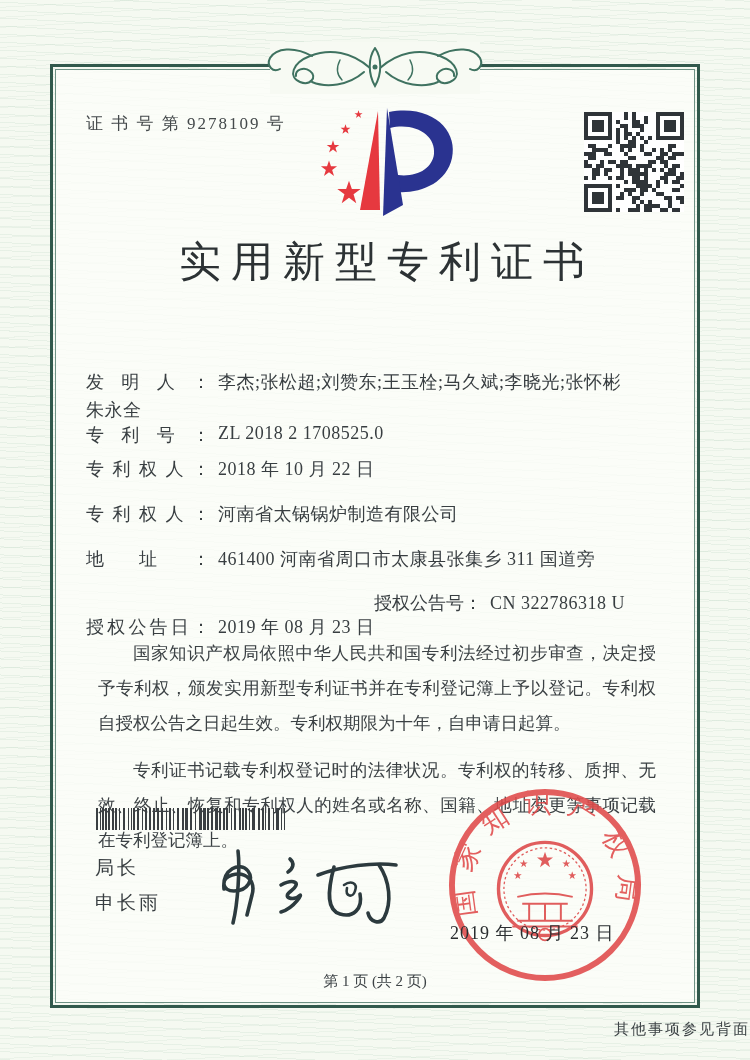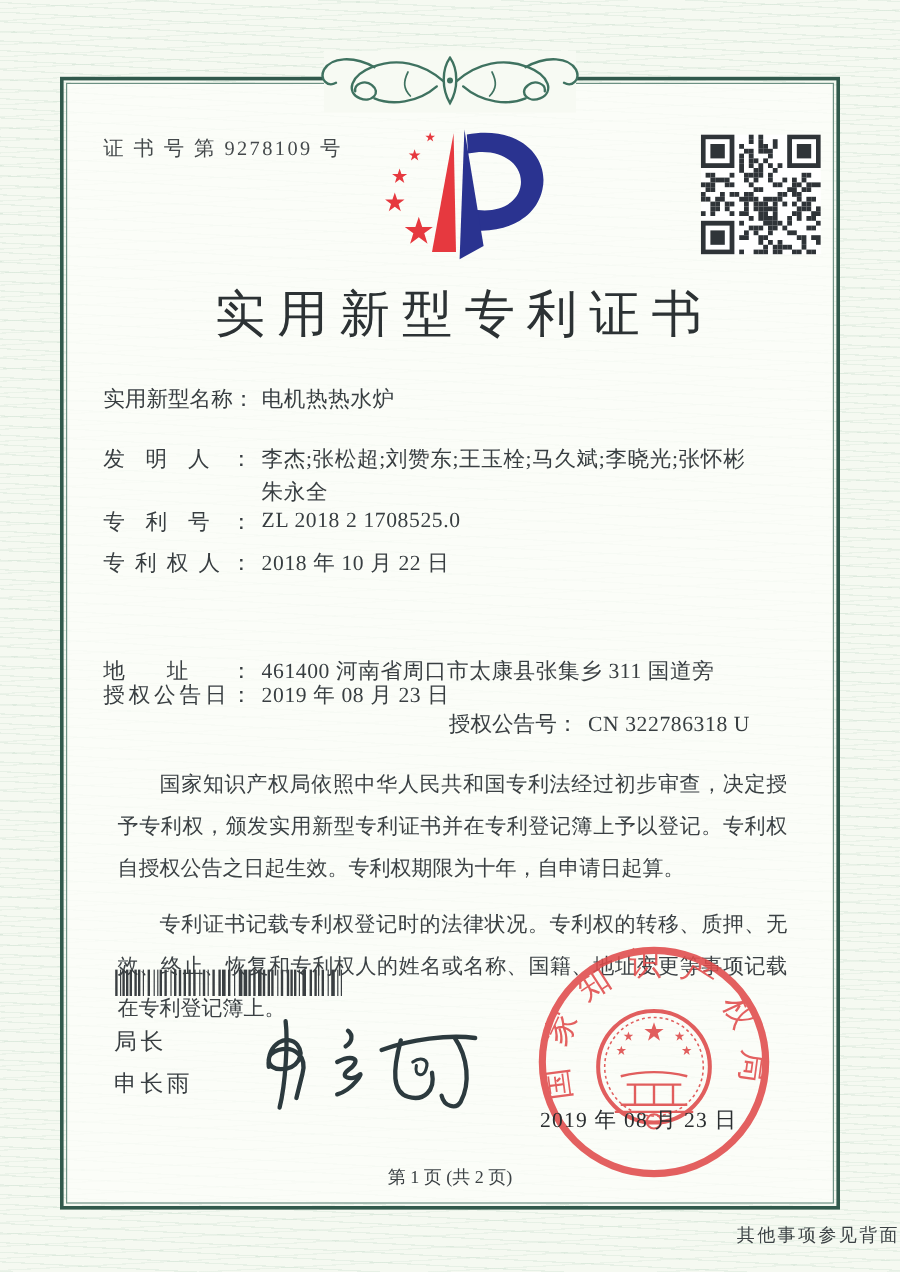--- a/index.html
+++ b/index.html
@@ -23,21 +23,21 @@
   .logo{left:292px;top:98px;width:172px;height:130px;}
   .qr{left:584px;top:112px;width:100px;height:100px;}
   
   .title{left:0;top:234px;width:750px;text-align:center;font-size:42px;
     letter-spacing:10px;color:#2c3234;font-weight:500;margin-left:12px;}
   
   .field{left:86px;font-size:18px;color:#383e41;white-space:nowrap;}
   .flabel{display:inline-block;width:124px;text-align:justify;text-align-last:justify;
     vertical-align:top;}
   .fvalue{margin-left:8px;letter-spacing:0.5px;}
-  .fvalue2{margin-left:132px;letter-spacing:0.5px;display:block;margin-top:4px;}
+  .fvalue2{letter-spacing:0.5px;display:block;margin-top:4px;}
   .grant-no-group{left:374px;top:591px;font-size:18px;color:#383e41;white-space:nowrap;}
   
   .paras{left:86px;top:624px;width:582px;font-size:17.5px;line-height:35px;
     color:#3b4144;text-align:justify;}
   .paras p{margin:12px;text-indent:2em;}
   
   .barcode{left:94px;top:806px;width:196px;height:26px;}
   
   .sig-title{left:95px;top:855px;font-size:19px;color:#383e41;letter-spacing:3px;}
   .sig-name{left:95px;top:890px;font-size:19px;color:#383e41;letter-spacing:3px;}
@@ -297,43 +297,43 @@
       <rect x="72" y="0" width="28" height="28" fill="#2f3438"></rect>
       <rect x="76" y="4" width="20" height="20" fill="#fff"></rect>
       <rect x="80" y="8" width="12" height="12" fill="#2f3438"></rect>
       <rect x="0" y="72" width="28" height="28" fill="#2f3438"></rect>
       <rect x="4" y="76" width="20" height="20" fill="#fff"></rect>
       <rect x="8" y="80" width="12" height="12" fill="#2f3438"></rect>
     </svg>
 
   <div class="abs title">实用新型专利证书</div>
 
-  <div class="abs field" style="top:320px">
-    <span class="flabel">实用新型名称：</span><span class="fvalue">电机热热水炉</span>
-  </div>
 
   <div class="abs field" style="top:370px">
     <span class="flabel">发明人：</span><span class="fvalue">李杰;张松超;刘赞东;王玉栓;马久斌;李晓光;张怀彬</span>
     <span class="fvalue2">朱永全</span>
   </div>
 
   <div class="abs field" style="top:423px">
     <span class="flabel">专利号：</span><span class="fvalue">ZL 2018 2 1708525.0</span>
   </div>
 
   <div class="abs field" style="top:457px">
     <span class="flabel">专利权人：</span><span class="fvalue">2018 年 10 月 22 日</span>
   </div>
 
+  <div class="abs field" style="top:502px">
+    <span class="flabel">专利权人：</span><span class="fvalue">河南省太锅锅炉制造有限公司</span>
+  </div>
 
   <div class="abs field" style="top:547px">
     <span class="flabel">地址：</span><span class="fvalue">461400 河南省周口市太康县张集乡 311 国道旁</span>
   </div>
 
-  <div class="abs field" style="top:567px">
+  <div class="abs field" style="top:615px">
     <span class="flabel">授权公告日：</span><span class="fvalue">2019 年 08 月 23 日</span>
   </div>
   <div class="abs grant-no-group">
     <span>授权公告号：</span><span class="fvalue">CN 322786318 U</span>
   </div>
 
   <div class="abs paras">
     <p>国家知识产权局依照中华人民共和国专利法经过初步审查，决定授予专利权，颁发实用新型专利证书并在专利登记簿上予以登记。专利权自授权公告之日起生效。专利权期限为十年，自申请日起算。</p>
     <p>专利证书记载专利权登记时的法律状况。专利权的转移、质押、无效、终止、恢复和专利权人的姓名或名称、国籍、地址变更等事项记载在专利登记簿上。</p>
   </div>

